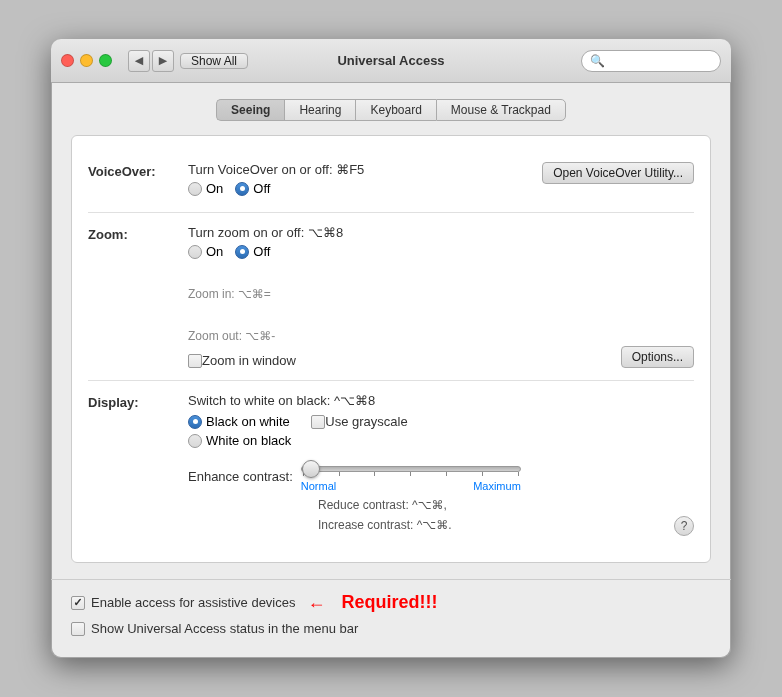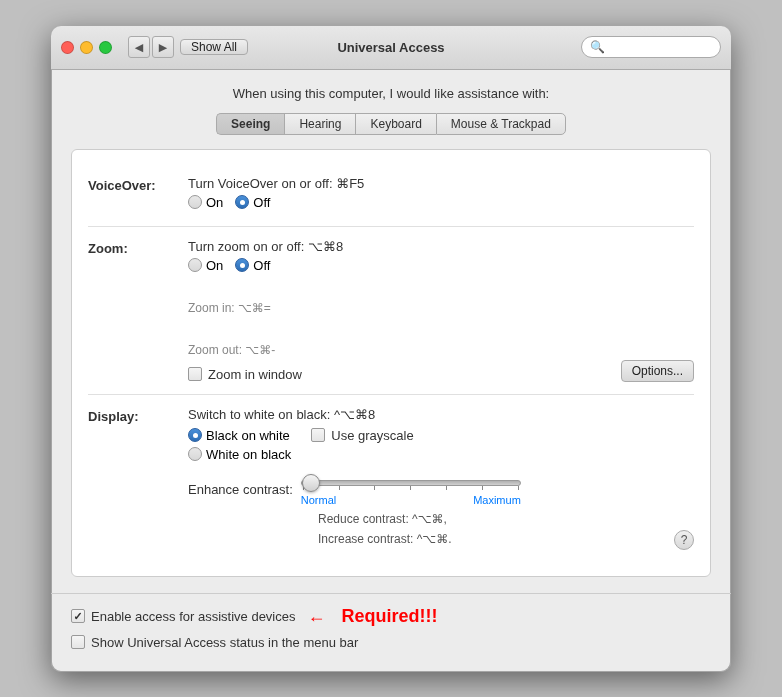--- a/index.html
+++ b/index.html
@@ -203,21 +203,20 @@
       border-radius: 4px;
       padding: 3px 10px;
       font-size: 12px;
       cursor: pointer;
       color: #222;
       white-space: nowrap;
     }
     .checkbox-row {
       display: flex;
       align-items: center;
-      gap: 6px;
       font-size: 13px;
       color: #333;
       margin-top: 8px;
       cursor: pointer;
     }
     .checkbox {
       width: 14px;
       height: 14px;
       border: 1px solid #999;
       background: linear-gradient(to bottom, #f5f5f5, #e5e5e5);
@@ -344,21 +343,20 @@
       <div class="nav-btn">▶</div>
     </div>
     <button class="show-all-btn">Show All</button>
     <div class="titlebar-title">Universal Access</div>
     <div class="search-box">
       <span>🔍</span>
     </div>
   </div>
 
   <div class="content">
-    <div class="assist-label">When using this computer, I would like assistance with:</div>
 
     <div class="tabs">
       <div class="tab active">Seeing</div>
       <div class="tab">Hearing</div>
       <div class="tab">Keyboard</div>
       <div class="tab">Mouse &amp; Trackpad</div>
     </div>
 
     <div class="panel">
 
@@ -369,20 +367,23 @@
           <div class="radio-row">
             <div class="radio-item">
               <div class="radio"></div>
               <span>On</span>
             </div>
             <div class="radio-item">
               <div class="radio selected"></div>
               <span>Off</span>
             </div>
           </div>
+        </div>
+        <div class="voiceover-right">
+          <button class="btn">Open VoiceOver Utility...</button>
         </div>
       </div>
 
       <div class="section">
         <div class="section-label">Zoom:</div>
         <div class="section-content">
           <div class="shortcut-text">Turn zoom on or off: ⌥⌘8</div>
           <div class="radio-row">
             <div class="radio-item">
               <div class="radio"></div>

